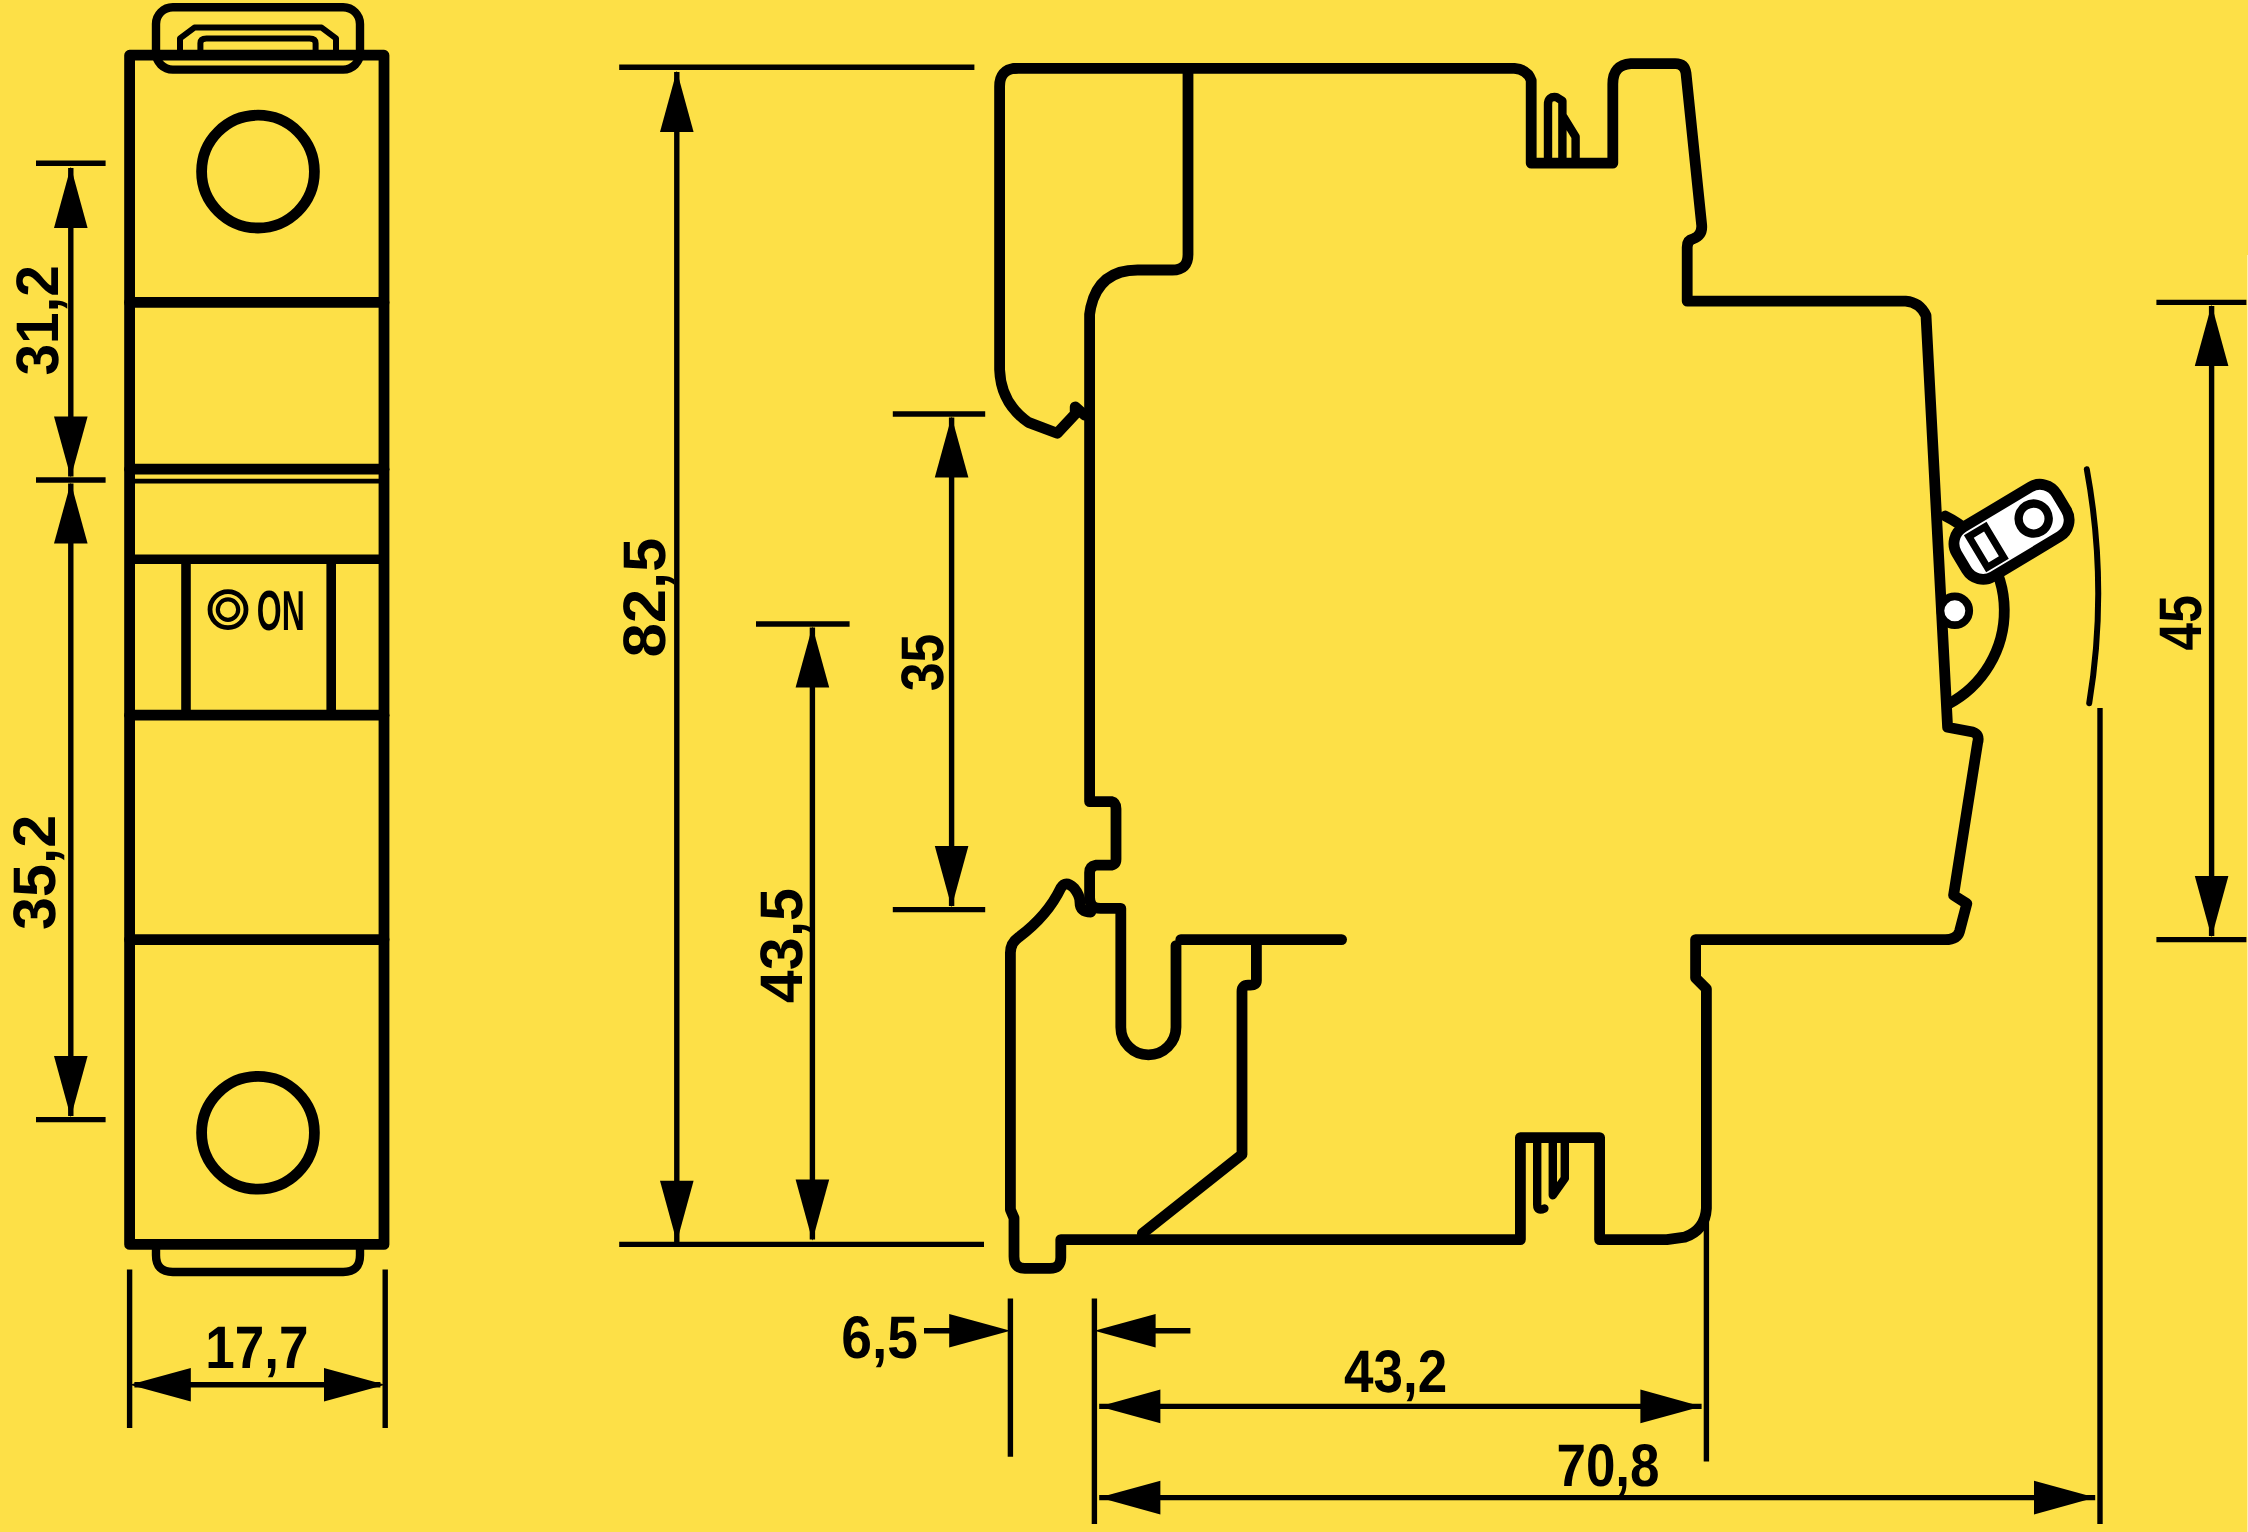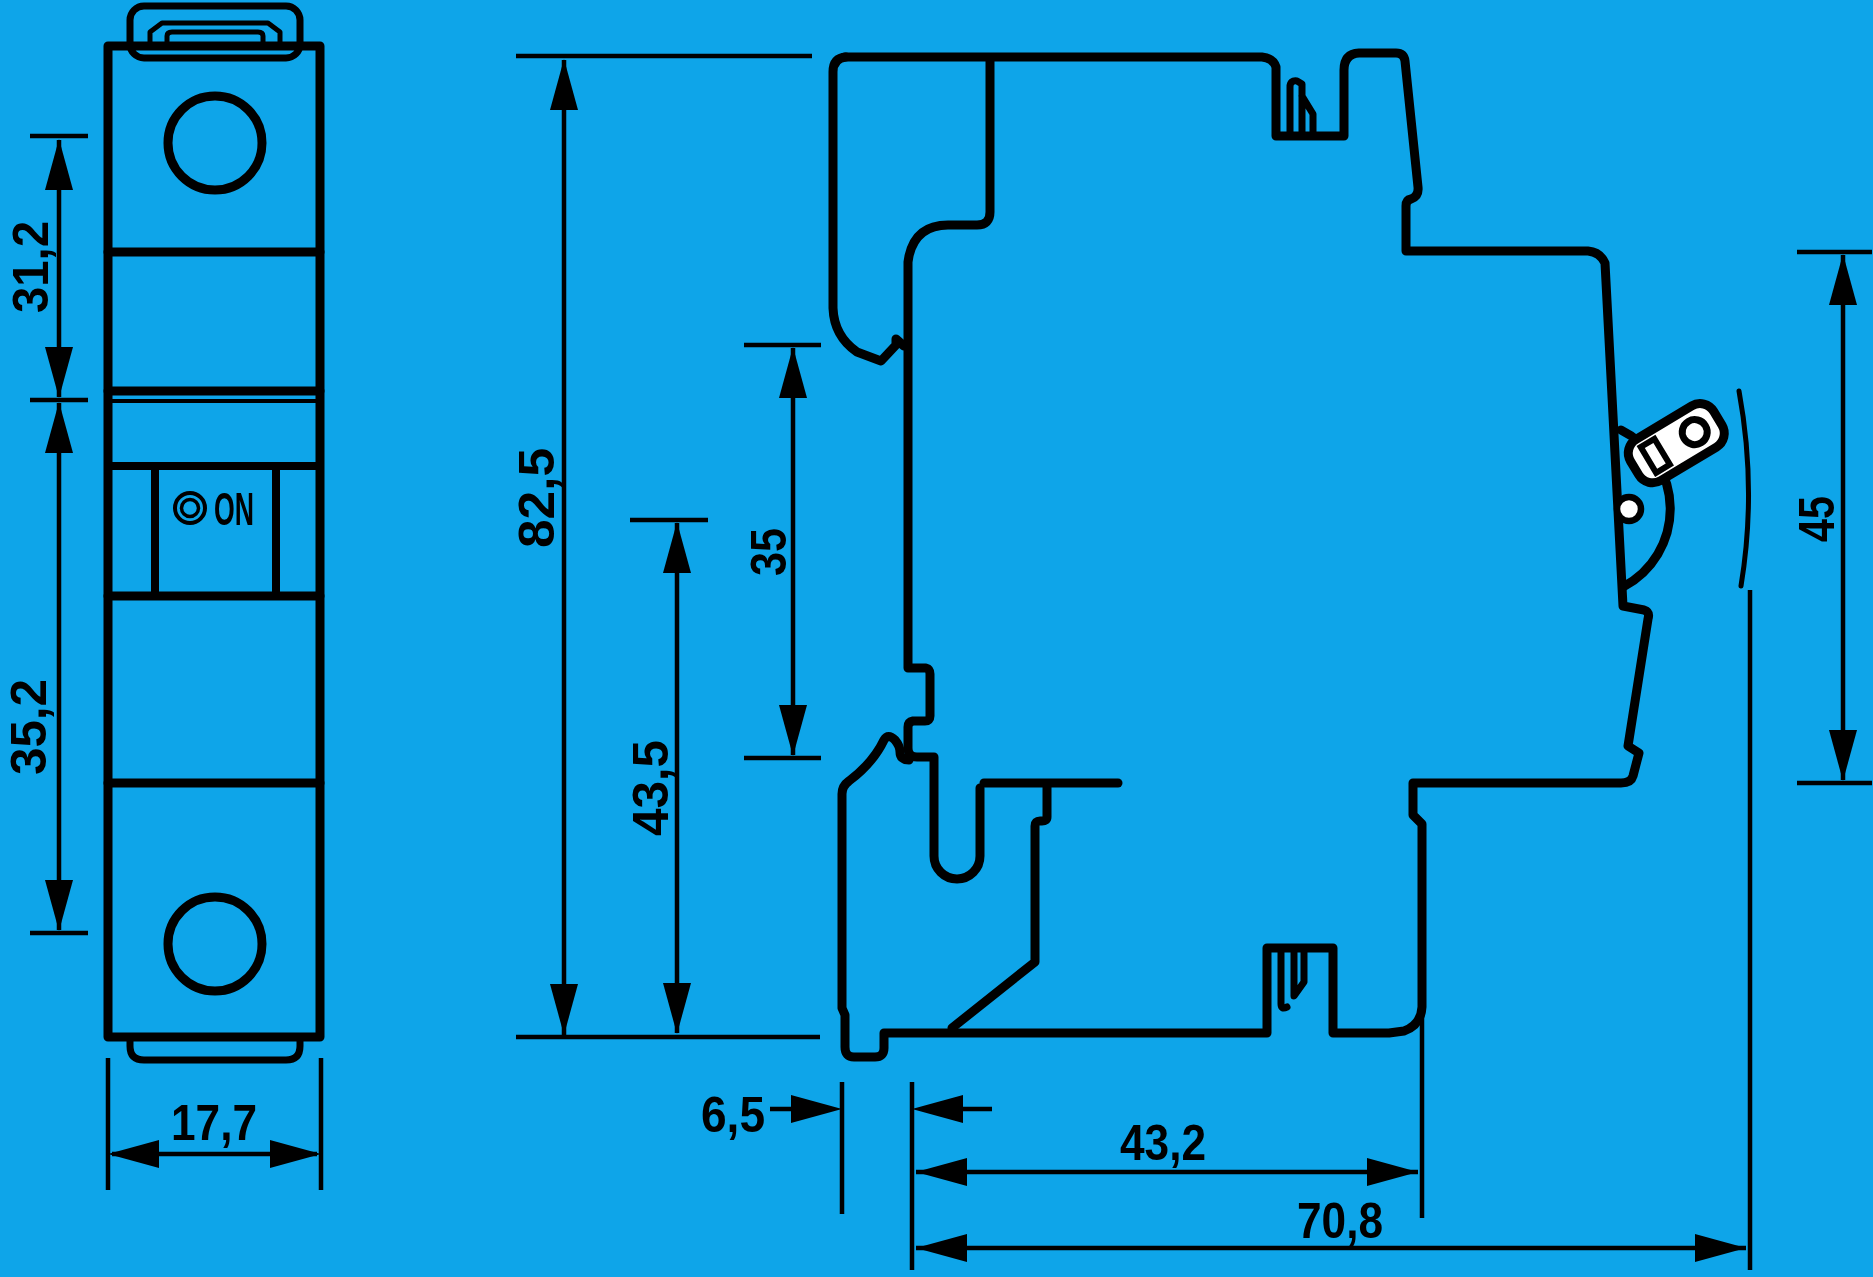--- a/index.html
+++ b/index.html
@@ -1,16 +1,16 @@
 <!DOCTYPE html>
 <html><head>
 <meta charset="utf-8">
 <style>
   html,body{margin:0;padding:0;background:#ffffff;}
-  .page{position:relative;width:1873px;height:1277px;background:#0ea5e9;overflow:hidden;
+  .page{position:relative;width:1873px;height:1277px;background:#fde047;overflow:hidden;
         font-family:"Liberation Sans",sans-serif;}
   svg{position:absolute;left:0;top:0;}
   .outline{fill:none;stroke:#000;stroke-width:9;stroke-linejoin:round;stroke-linecap:round;}
   .outline-med{fill:none;stroke:#000;stroke-width:7;stroke-linejoin:round;stroke-linecap:round;}
   .outline-thin{fill:none;stroke:#000;stroke-width:5;stroke-linejoin:round;stroke-linecap:round;}
   .dimline{fill:none;stroke:#000;stroke-width:4.5;stroke-linecap:butt;}
   .arrow{fill:#000;stroke:none;}
   .dimtext{font-family:"Liberation Sans",sans-serif;font-weight:bold;font-size:50px;fill:#000;}
   .ontext{font-family:"Liberation Sans",sans-serif;font-weight:bold;font-size:47px;fill:#000;}
 </style>

